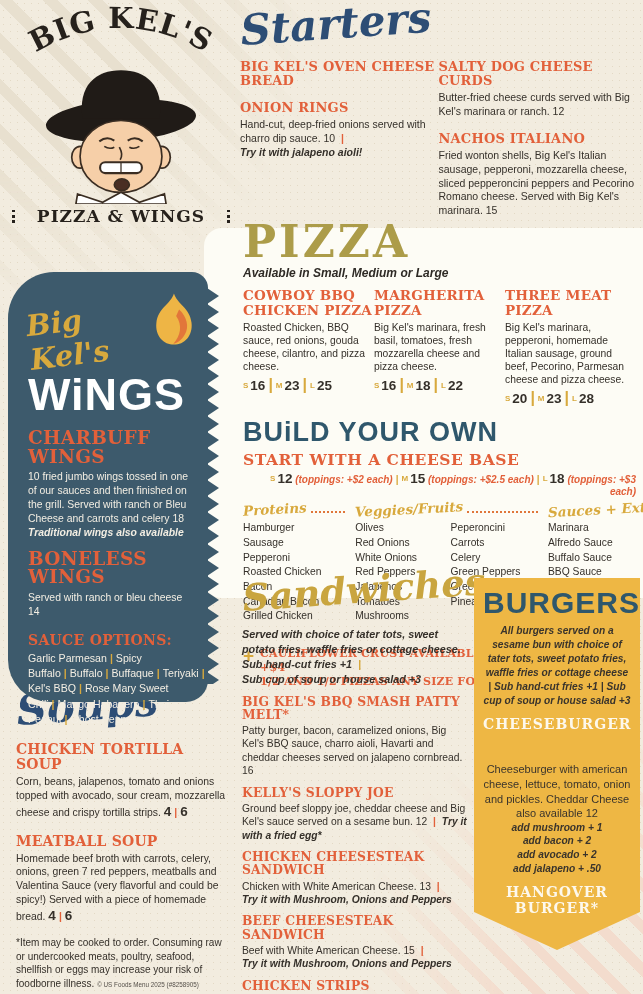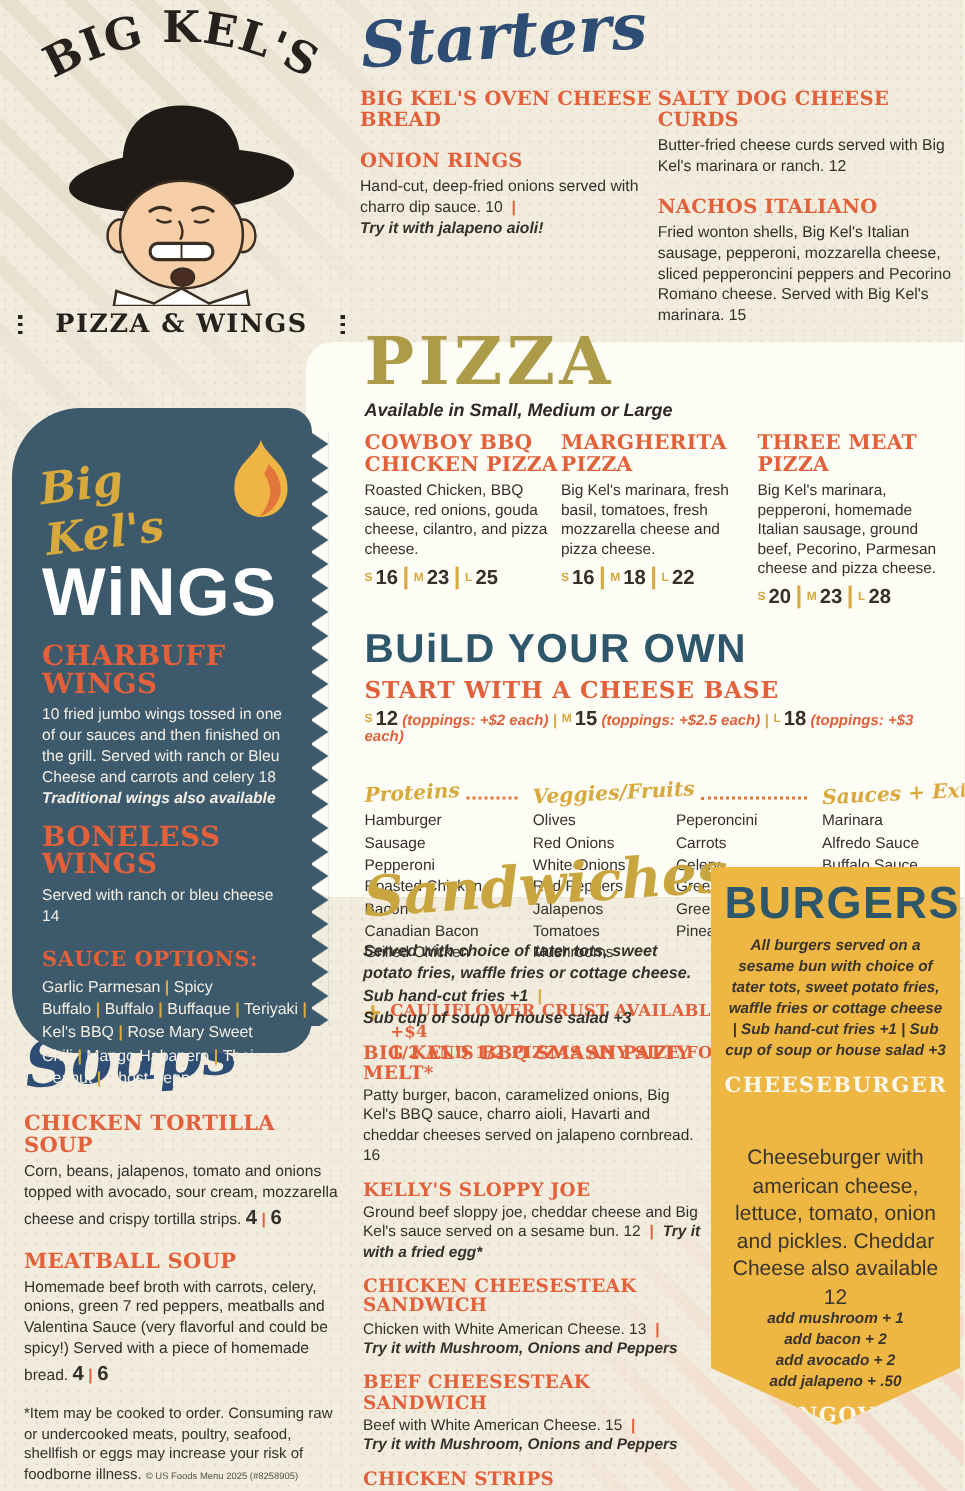--- a/index.html
+++ b/index.html
@@ -59,21 +59,21 @@
     line-height:.92; letter-spacing:3px; color:var(--olive);}
   .pizza-sub{font-weight:700; font-style:italic; font-size:12px; margin:4px 0 8px; color:#2e2a25;}
   .pizza-grid{display:flex; }
   .pizza-grid .pcol{flex:1;}
   .pizza-grid .h-item{min-height:28px; font-size:13.5px;}
   .pizza-grid .body-txt{font-size:10.3px; line-height:1.28;}
   .prices{margin-top:3px; white-space:nowrap;}
   .byo-title{font-size:27px; font-weight:800; letter-spacing:1px; color:var(--navy); margin-top:10px;}
   .byo-sub{font-family:"DejaVu Serif", serif; font-weight:700; font-size:15.5px;
     letter-spacing:.5px; color:var(--orange); margin:2px 0 2px;}
-  .byo-prices{font-size:10px; margin-bottom:24px;}
+  .byo-prices{font-size:10px; margin-bottom:4px;text-align:right;}
   .byo-prices .tops{font-style:italic; color:var(--orange); font-weight:600;}
   .top-grid{display:flex; gap:10px;}
   .tcol-h{display:flex; align-items:flex-end; gap:4px; margin-bottom:4px;}
   .tcol-h .th{font-family:"DejaVu Serif", serif; font-style:italic; font-weight:700;
     font-size:13.5px; color:var(--gold); transform:rotate(-3deg); white-space:nowrap;}
   .tcol-h .leader{flex:1; border-bottom:2px dotted #e0763a; margin-bottom:4px;}
   .tlist{font-size:10.3px; line-height:1.42;}
   .tc-proteins{width:104px;} .tc-veg{width:186px;} .tc-sauce{width:88px;}
   .veg-cols{display:flex; gap:8px;} .veg-cols > div{flex:1;}
   .crust{display:flex; gap:6px; margin-top:9px; align-items:flex-start;}
@@ -106,21 +106,21 @@
 
   
   .burgers{position:absolute; left:474px; top:578px; width:166px; height:372px;
     background:var(--bgold); text-align:center; padding:10px 9px 48px;
     clip-path:polygon(0 0, 100% 0, 100% calc(100% - 38px), 50% 100%, 0 calc(100% - 38px));}
   .burgers-title{font-size:30px; font-weight:800; letter-spacing:1px; color:var(--navy); line-height:1;}
   .burg-intro{font-weight:700; font-style:italic; font-size:10.2px; line-height:1.38;
     margin:6px 0 8px; color:#3a342c;}
   .burg-h{font-family:"DejaVu Serif", serif; font-weight:700; font-size:14px;
     letter-spacing:1px; color:#fdf8ec; margin:8px 0 2px;}
-  .burgers .body-txt{font-size:14px; line-height:1.32; color:#3a342c;margin-top:30px;}
+  .burgers .body-txt{font-size:11px; line-height:1.32; color:#3a342c;margin-top:30px;}
   .addons{font-weight:700; font-style:italic; font-size:10.2px; line-height:1.35; color:#3a342c;}
 
   
   .soups{position:absolute; left:16px; top:690px; width:216px;}
   .soups .script-h{font-size:42px; margin:0 0 10px 2px;}
   .soups .h-item{font-size:14px;}
   .soups .item{margin-bottom:13px;}
   .soups .body-txt{font-size:10.4px;}
   .footer{position:absolute; left:16px; top:936px; width:214px; font-size:10px; line-height:1.35;}
   .copyright{font-size:6.3px; color:#55504a;}

